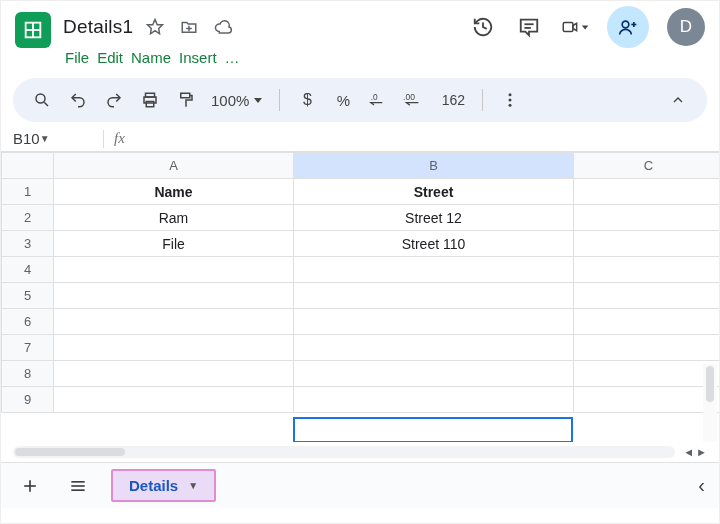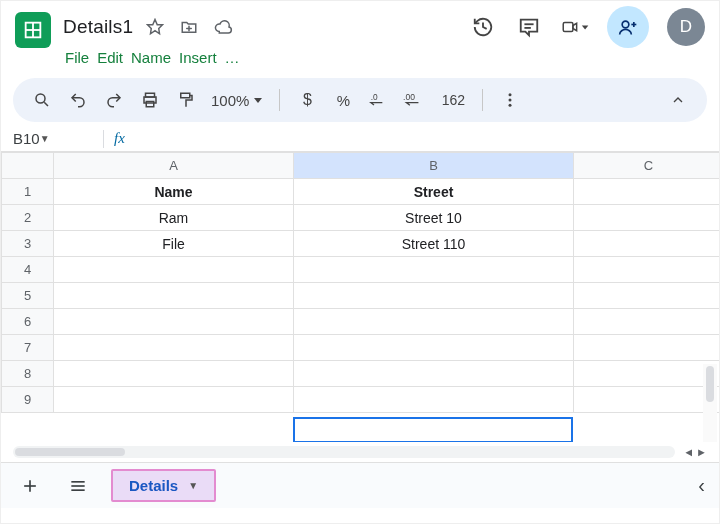--- a/index.html
+++ b/index.html
@@ -25,21 +25,21 @@
   .toolbar { margin:6px 12px 0 12px; height:44px; background:#edf2fa; border-radius:22px; display:flex; align-items:center; padding:12px 14px; gap:6px; color:#444;}
   .tb-btn { width:30px; height:30px; display:inline-flex; align-items:center; justify-content:center; cursor:pointer; color:#444;}
   .tb-zoom { font-size:15px; padding:0 4px; display:flex; align-items:center; gap:4px; cursor:pointer;}
   .tb-sep { width:1px; height:22px; background:#c7c7c7; margin:0 6px; }
   .tb-right { margin-left:auto; }
   
   .fxrow { display:flex; align-items:center; height:30px; padding:8px 12px 4px 12px; border-bottom:1px solid #e0e0e0; color:#3c4043; font-size:15px;}
   .namebox { width:80px; display:flex; align-items:center; gap:0; }
   .namebox .caret { font-size:10px; color:#555; }
   .fx-sep { width:1px; height:18px; background:#dadce0; margin:0 10px; }
-  .fx-label { color:#0369a1; font-style:italic; font-family: serif; font-size:15px;}
+  .fx-label { color:#737373; font-style:italic; font-family: serif; font-size:15px;}
   
   .grid-wrap { position:relative; height:290px; overflow:hidden; }
   table.sheet { border-collapse:collapse; table-layout:fixed; width:100%; }
   table.sheet th, table.sheet td { border:1px solid #e0e0e0; font-size:14px; color:#202124; height:26px; padding:0 6px; text-align:center; background:#fff;}
   table.sheet th { background:#f8f9fa; font-weight:normal; text-align:center; color:#5f6368; font-size:13px;}
   table.sheet .rownum { width:34px; text-align:center; background:#f8f9fa; color:#5f6368; font-size:13px; padding:0;}
   th.col-selected { background:#d3e3fd !important; color:#1a57c2; border-bottom:1px solid #1a73e8; }
   th.corner { background:#f8f9fa; width:34px; }
   td.data-bordered { border:1px solid #000; }
   td.header-cell { font-weight:bold; border:1px solid #000;}
@@ -235,21 +235,21 @@
     </tr>
     <tr>
       <td class="rownum">1</td>
       <td class="header-cell">Name</td>
       <td class="header-cell">Street</td>
       <td></td>
     </tr>
     <tr>
       <td class="rownum">2</td>
       <td class="data-bordered">Ram</td>
-      <td class="data-bordered">Street 10</td>
+      <td class="data-bordered">Street 12</td>
       <td></td>
     </tr>
     <tr>
       <td class="rownum">3</td>
       <td class="data-bordered">File</td>
       <td class="data-bordered">Street 110</td>
       <td></td>
     </tr>
     <tr>
             <td class="rownum">4</td>

